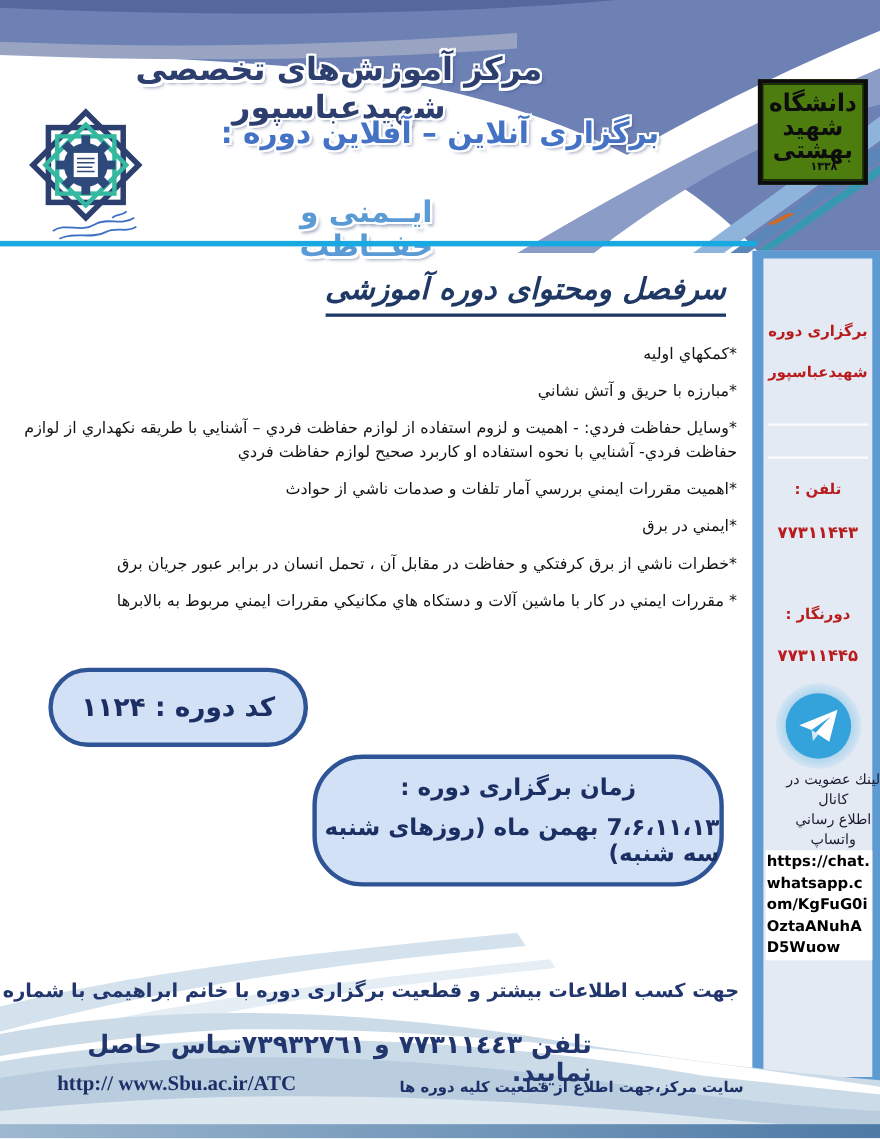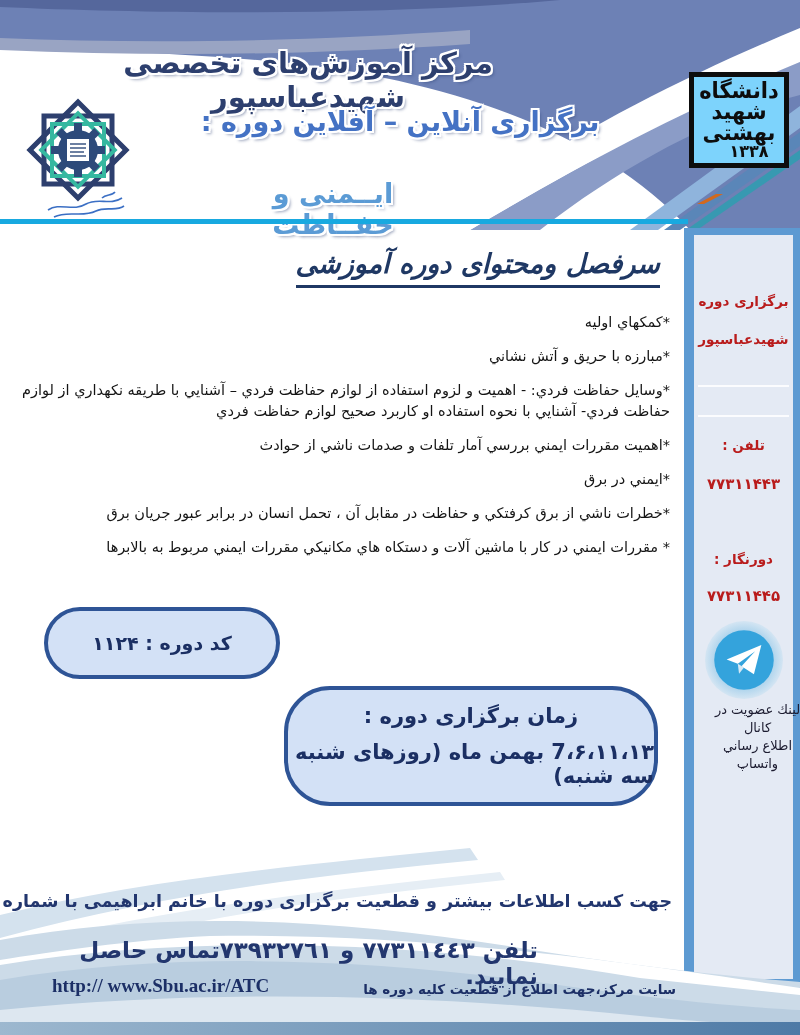--- a/index.html
+++ b/index.html
@@ -11,33 +11,33 @@
   
   .ow{text-shadow:-2px -2px 0 #fff,2px -2px 0 #fff,-2px 2px 0 #fff,2px 2px 0 #fff,
       -2px 0 0 #fff,2px 0 0 #fff,0 -2px 0 #fff,0 2px 0 #fff,3px 3px 3px rgba(40,60,110,.45);}
   .org-title{top:46px;left:88px;width:440px;font-size:29px;font-weight:bold;color:#2d3f6e;
              text-align:center;letter-spacing:-1px;}
   .delivery{top:106px;left:185px;width:430px;font-size:27px;font-weight:bold;color:#4472c4;text-align:center;}
   .course-title{top:178px;left:218px;width:230px;font-size:27px;font-weight:bold;color:#5b9bd5;text-align:center;}
   .cyan-rule{top:219px;left:0;width:688px;height:5px;background:#18a9e0;}
   
   .abbaspour{top:94px;left:18px;width:120px;height:132px;}
-  .sbu-logo{top:72px;left:689px;width:100px;height:96px;background:#7dd3fc;border:4px solid #0d0d0d;
+  .sbu-logo{top:72px;left:689px;width:100px;height:96px;background:#4d7c0f;border:4px solid #0d0d0d;
             box-sizing:border-box;box-shadow:inset 0 0 0 1px #0d0d0d;display:flex;flex-direction:column;
             align-items:center;justify-content:center;line-height:1.0;}
   .sbu-logo span{font-weight:bold;color:#0d0d0d;font-size:21px;letter-spacing:-1px;transform:scaleY(1.05);}
-  .sbu-logo .yr{font-size:16px;letter-spacing:0;margin-left:20px;}
+  .sbu-logo .yr{font-size:10px;letter-spacing:0;margin-left:20px;}
   
   .content-heading{top:248px;right:140px;font-size:27px;font-weight:bold;font-style:italic;color:#1f3864;
                    border-bottom:3px solid #1f3864;padding-bottom:6px;}
   .topics{top:312px;left:12px;right:130px;text-align:right;}
   .topic{font-size:14.5px;font-weight:normal;color:#141414;line-height:1.45;margin-bottom:13px;}
   .pill{box-sizing:border-box;border:4px solid #2e5496;background:#d3e1f6;display:flex;flex-direction:column;
         align-items:center;justify-content:center;color:#1b2f63;font-weight:bold;}
-  .code-pill{top:607px;left:44px;width:236px;height:72px;border-radius:38px;font-size:19px;}
+  .code-pill{top:607px;left:44px;width:236px;height:72px;border-radius:38px;font-size:24px;}
   .schedule-pill{top:686px;left:284px;width:374px;height:120px;border-radius:46px;font-size:21px;gap:12px;}
   
   .sidebar{top:228px;left:684px;width:116px;height:758px;box-sizing:border-box;background:#e4eaf4;
            border:7px solid #5d9ad2;border-left-width:10px;z-index:1;}
   .sb{position:absolute;left:0;width:100%;text-align:center;font-weight:bold;color:#b91c1c;font-size:13.5px;}
   .sb-sep{position:absolute;left:4px;right:4px;height:2px;background:rgba(255,255,255,.85);}
   .tg-wrap{position:absolute;top:386px;left:50%;transform:translateX(-50%);width:78px;height:78px;
            border-radius:50%;background:radial-gradient(circle,#9fcdea 45%,#cfe3f2 68%,rgba(228,234,244,0) 78%);
            display:flex;align-items:center;justify-content:center;}
   .ch-text{position:absolute;left:0;width:100%;text-align:center;font-weight:normal;color:#1c1c30;
@@ -152,20 +152,21 @@
     <div class="tg-wrap">
       <svg width="62" height="62" viewBox="0 0 100 100">
         <circle cx="50" cy="50" r="48" fill="#34a3dc"></circle>
         <path d="M78,26 L22,49 L40,56 L68,36 L46,60 L66,73 L78,26 Z" fill="#ffffff"></path>
         <path d="M40,56 L42,72 L50,62 Z" fill="#d6e9f5"></path>
       </svg>
     </div>
 
     <div class="ch-text rtl" style="top:466px;">لینك  عضویت در كانال</div>
     <div class="ch-text rtl" style="top:502px;">اطلاع رساني واتساپ</div>
+    <div class="wa-url">https://chat.whatsapp.com/KgFuG0iOztaANuhAD5Wuow</div>
   </div>
 
   <svg class="bottom-art" width="800" height="215" viewBox="0 0 800 215">
     <defs>
       <linearGradient id="strip" x1="0" y1="0" x2="1" y2="0">
         <stop offset="0" stop-color="#9db8cf"></stop>
         <stop offset="1" stop-color="#4e7aa6"></stop>
       </linearGradient>
     </defs>
     <path d="M0,95 C140,60 300,45 470,28 L478,40 C320,55 170,72 0,118 Z" fill="#d4e2ee"></path>

